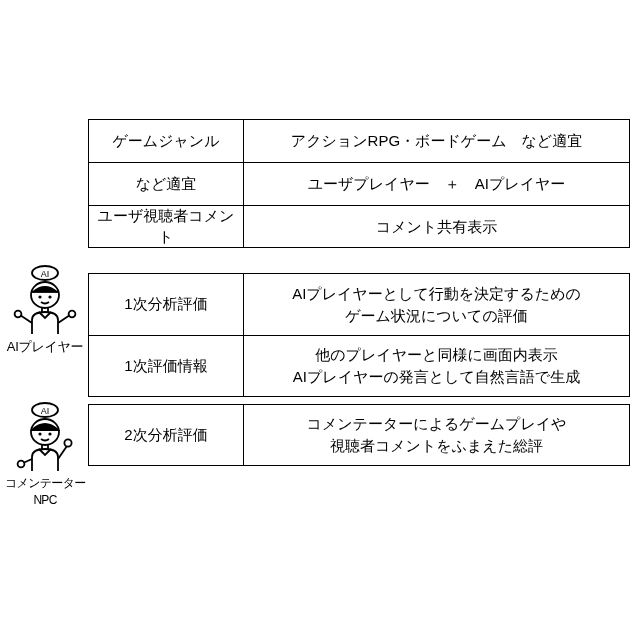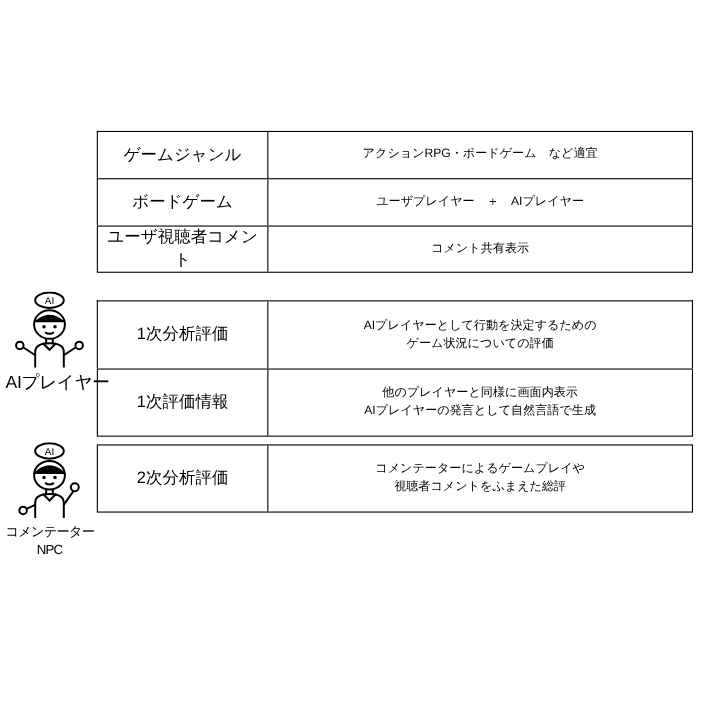--- a/index.html
+++ b/index.html
@@ -61,41 +61,41 @@
   }
   .cell-value {
     flex: 1;
     box-sizing: border-box;
     display: flex;
     flex-direction: column;
     align-items: center;
     justify-content: center;
     text-align: center;
     padding: 6px 6px;
-    font-size: 11px;
+    font-size: 15px;
     line-height: 1.45;
   }
   .row-h1 { height: 43px; }
   .row-h2 { height: 62px; }
 
   .vline2 {
     display: block;
   }
 
   
   .figure {
     position: absolute;
     width: 80px;
     text-align: center;
   }
   #figure-ai { left: 5px; top: 265px; }
   #figure-npc { left: 5px; top: 402px; }
 
   .fig-caption {
-    font-size: 16px;
+    font-size: 13px;
     line-height: 1.25;
     margin-top: 2px;
     white-space: nowrap;
     letter-spacing: -0.3px;
   }
   .fig-caption.small {
     font-size: 12px;
     letter-spacing: -0.7px;
   }
   .svg-wrap {
@@ -111,21 +111,21 @@
 <div class="diagram">
 
   <div class="group" id="group-a">
     <div class="row row-h1">
       <div class="cell-label">ゲームジャンル</div>
       <div class="cell-value">
         <span>アクションRPG・ボードゲーム　など適宜</span>
       </div>
     </div>
     <div class="row row-h1">
-      <div class="cell-label">ボードゲーム</div>
+      <div class="cell-label">など適宜</div>
       <div class="cell-value">
         <span>ユーザプレイヤー　＋　AIプレイヤー</span>
       </div>
     </div>
     <div class="row row-h1">
       <div class="cell-label">ユーザ視聴者コメント</div>
       <div class="cell-value">
         <span>コメント共有表示</span>
       </div>
     </div>

